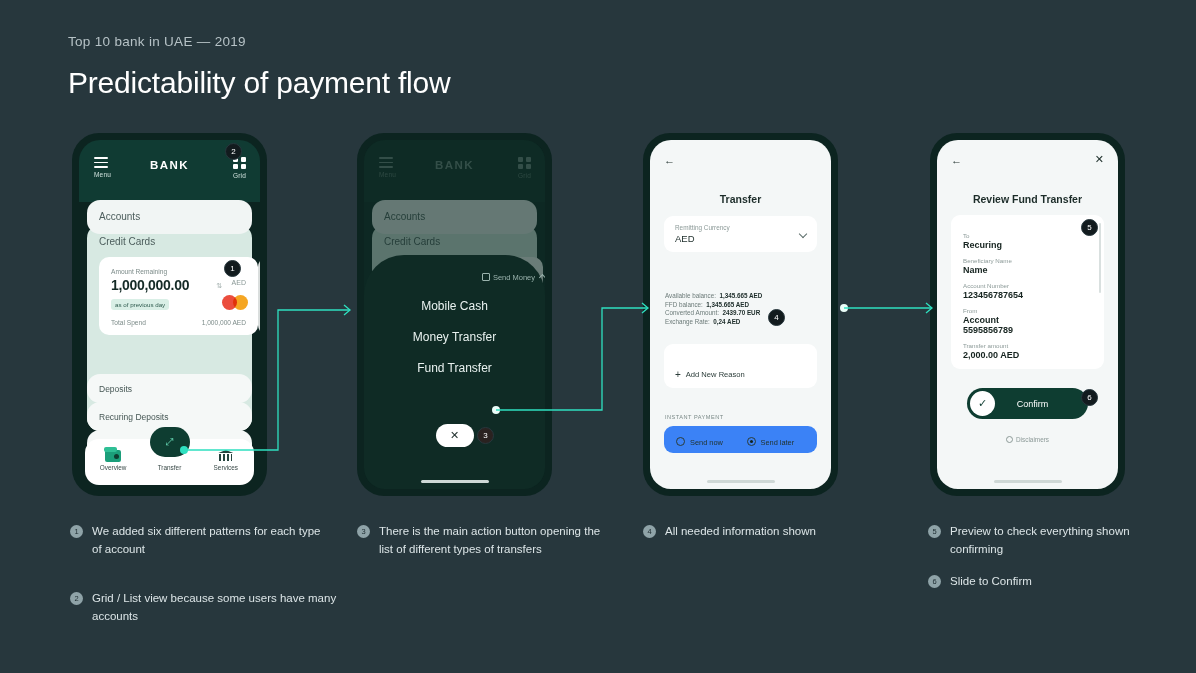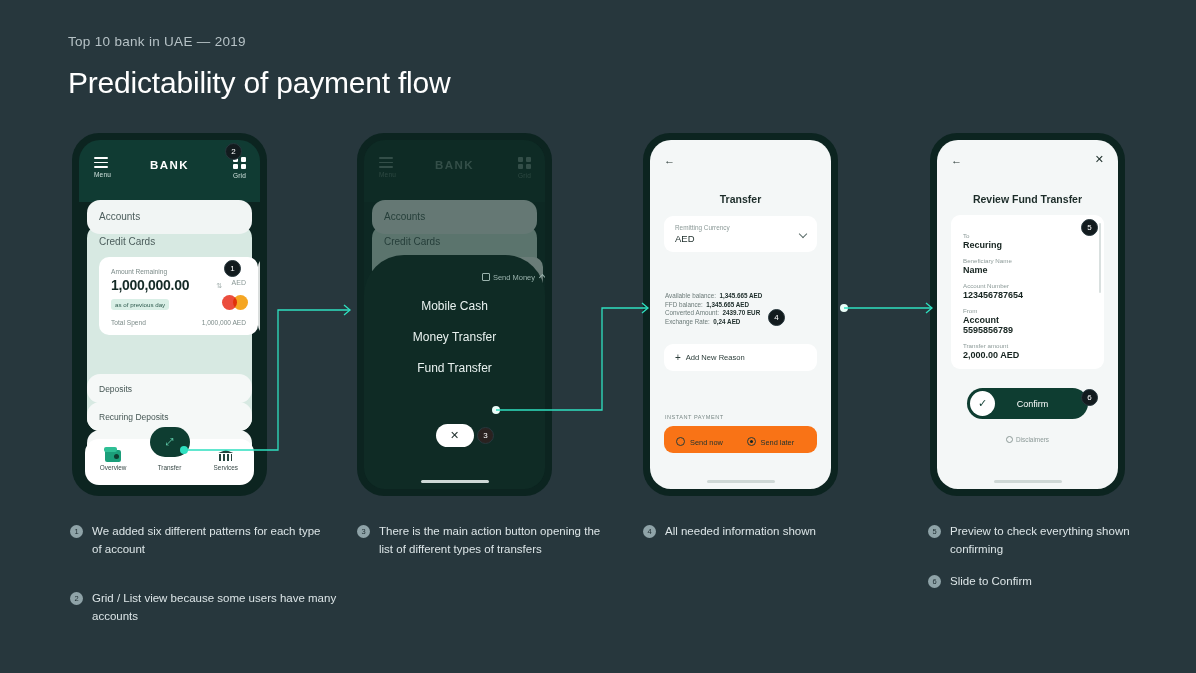--- a/index.html
+++ b/index.html
@@ -145,24 +145,24 @@
   .frow { position:relative; padding:8px 11px 8px; }
   .frow + .frow { border-top:1px solid #eef2f1; }
   .flbl { font-size:6.4px; color:#8c9a98; }
   .fval { font-size:9.5px; color:#1c2c29; margin-top:2px; font-weight:500;}
   .chev { position:absolute; right:11px; top:15px; width:6px; height:6px;
           border-right:1.3px solid #5c6d6a; border-bottom:1.3px solid #5c6d6a; transform:rotate(45deg); }
   .curtag { position:absolute; right:25px; top:16px; font-size:7px; color:#6d7b79; }
   .swapico { position:absolute; right:44px; top:16px; font-size:7px; color:#a4b1af; }
   .baldetails { position:absolute; left:15px; font-size:6.3px; color:#6b7a78; line-height:8.6px; }
   .baldetails b { color:#1c2c29; font-weight:bold; }
-  .plusrow { position:relative; padding:8px 11px; font-size:7.6px; color:#2b3c39; }
+  .plusrow { position:relative; padding:8px 11px; font-size:7.6px; color:#2b3c39;margin-top:17px; }
   .plusrow .plus { display:inline-block; width:9px; color:#2b3c39; font-size:10px; vertical-align:-1px;}
   .sectlbl { position:absolute; left:15px; font-size:5.6px; color:#7b8a88; letter-spacing:.5px; }
-  .radrow { position:absolute; left:14px; right:14px; background:#f97316; border-radius:9px;
+  .radrow { position:absolute; left:14px; right:14px; background:#3b82f6; border-radius:9px;
             height:27px; display:flex; align-items:center; }
   .radio { width:9px;height:9px;border:1.2px solid #2b3c39;border-radius:50%;
            display:inline-block; position:relative; vertical-align:-1px; margin-right:5px;}
   .radio.on::after { content:''; position:absolute; left:2px; top:2px; width:3.6px;height:3.6px;
                      border-radius:50%; background:#11221f; }
   .radlbl { font-size:7.4px; color:#22332f; }
 
   .revcard { position:absolute; left:14px; right:14px; top:75px; background:#fff;
              border-radius:9px; padding:10px 12px 9px; }
   .revcard .rl { font-size:6.2px; color:#8c9a98; margin-top:7px;}

